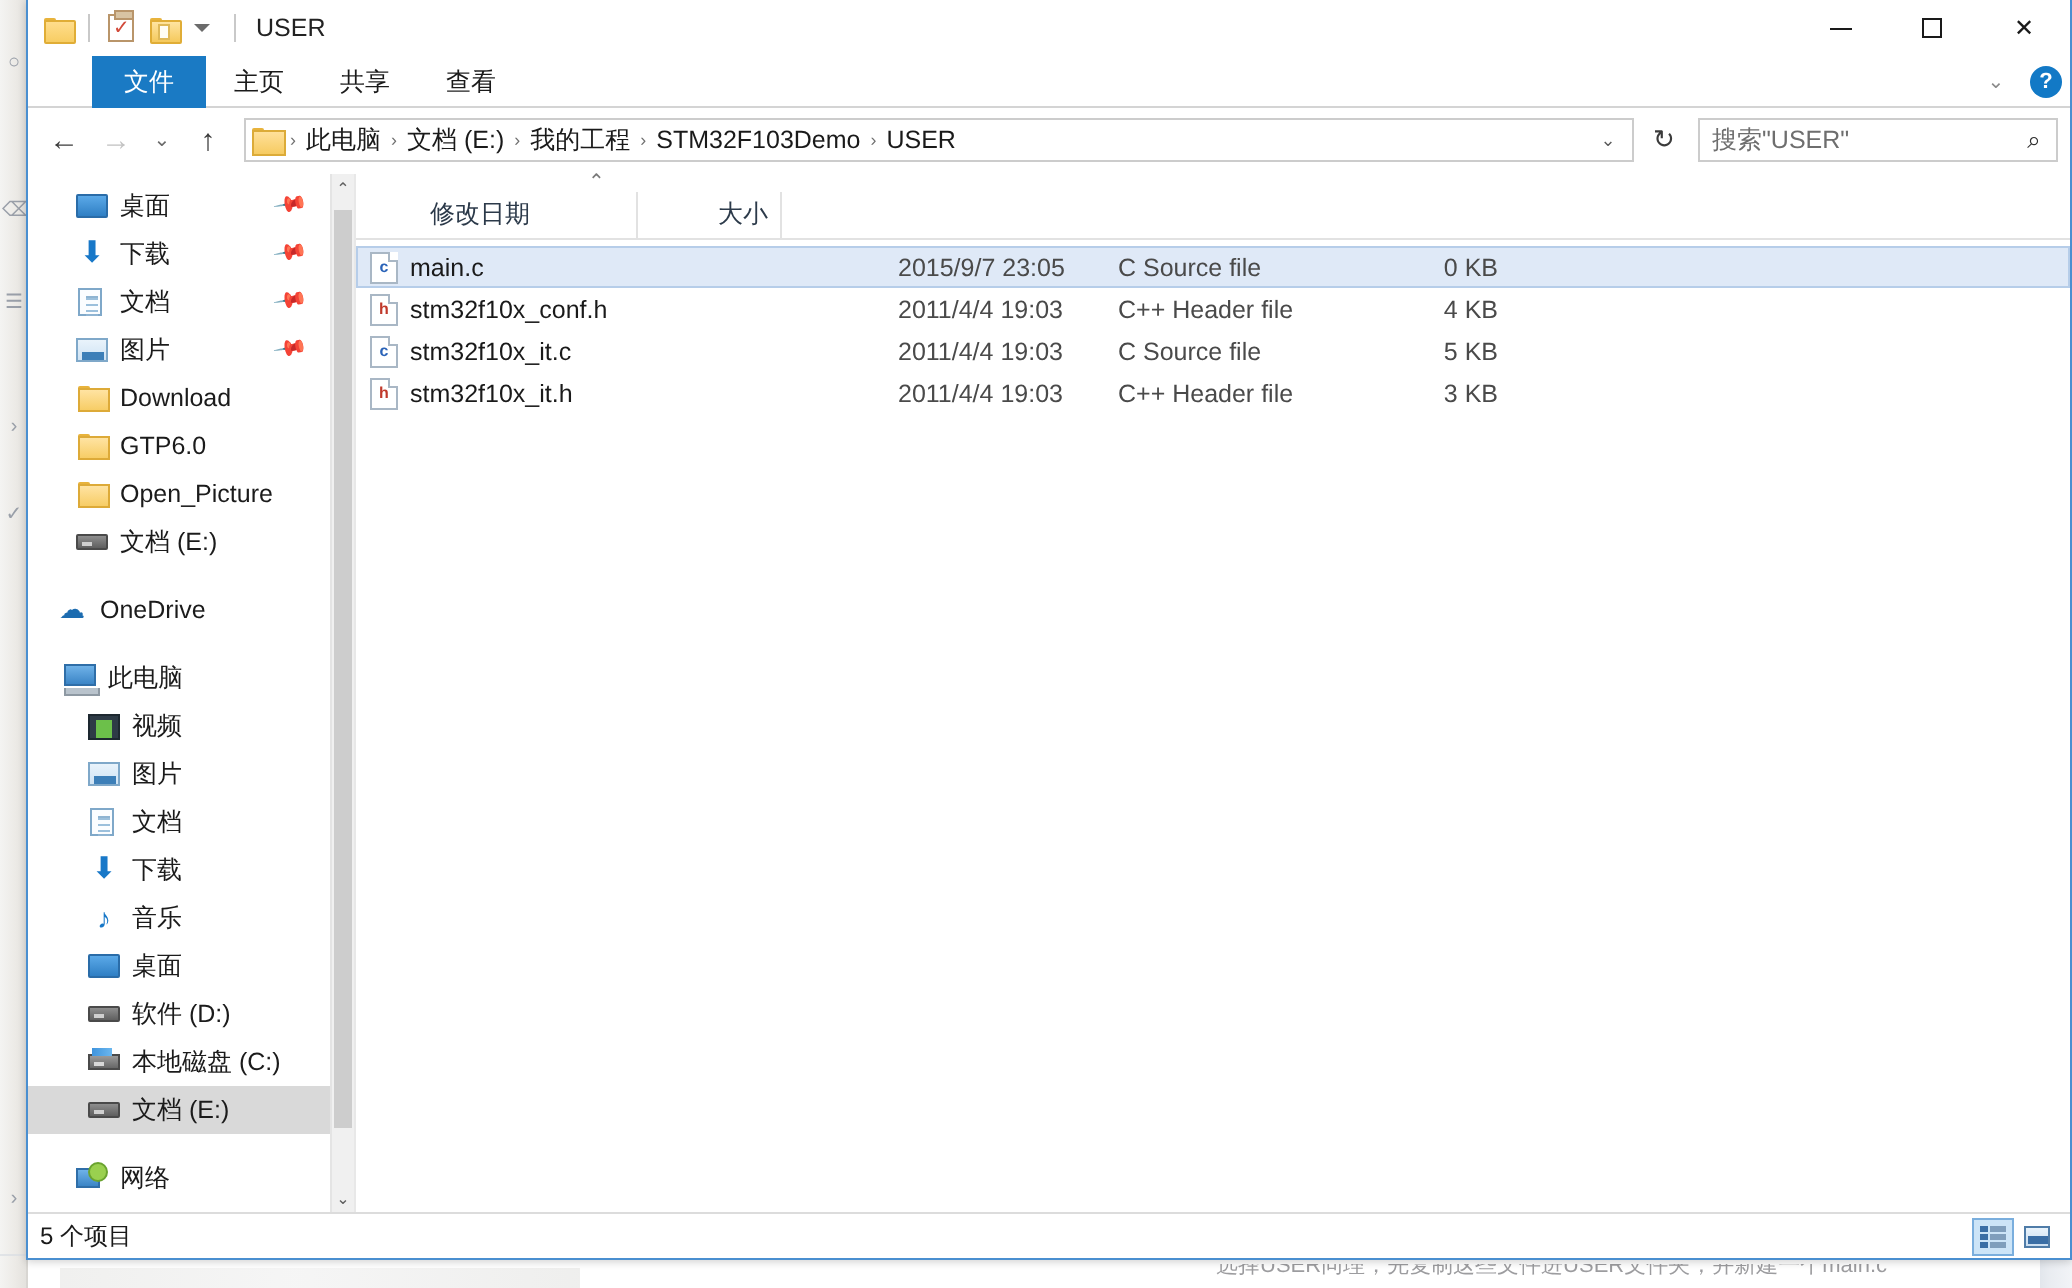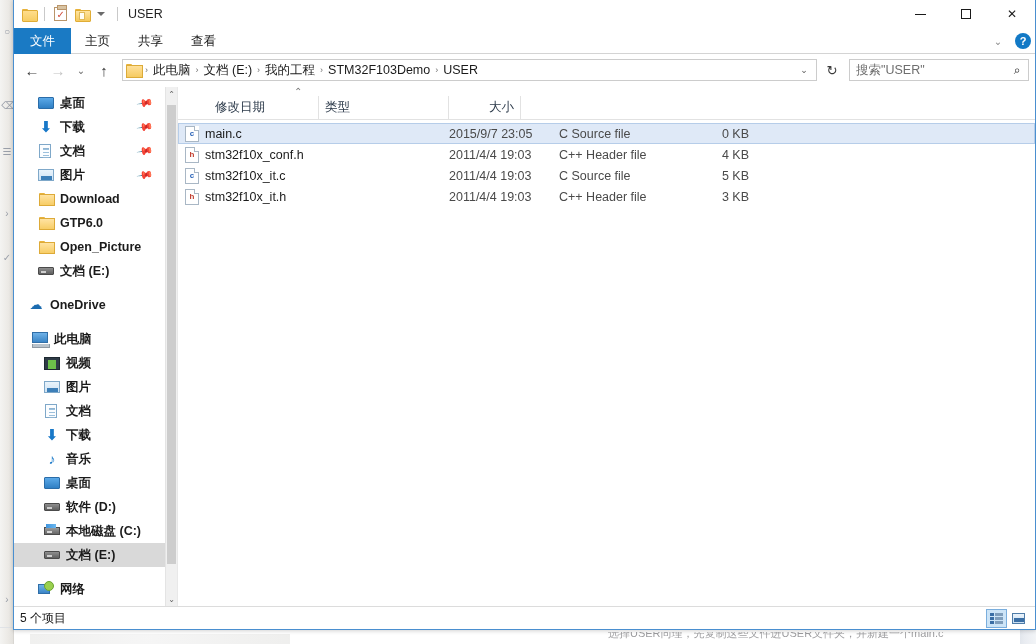--- a/index.html
+++ b/index.html
@@ -212,20 +212,21 @@
 
   
   #ribbon-bar {
     height: 26px;
     background: #ffffff;
     border-bottom: 1px solid #d4d4d4;
     display: flex;
     align-items: stretch;
     position: relative;
     flex: 0 0 26px;
+    padding-left: 32px;
   }
   .ribbon-tab {
     padding: 0 14px;
     display: flex; align-items: center;
     font-size: 12.5px;
     color: #1a1a1a;
     height: 26px;
   }
   .ribbon-tab.file-tab {
     background: #1a7ac4;
@@ -377,21 +378,20 @@
     flex: 0 0 163px;
     display: flex;
     position: relative;
     background: #ffffff;
   }
   #nav-pane {
     flex: 1;
     overflow: hidden;
     padding-top: 4px;
     position: relative;
-    font-weight: bold;
   }
   .nav-item {
     height: 24px;
     display: flex;
     align-items: center;
     padding-left: 24px;
     position: relative;
     white-space: nowrap;
   }
   .nav-item.indent2 { padding-left: 30px; }
@@ -968,21 +968,20 @@
     </div>
 
     <div id="file-pane">
 
       <div id="sort-indicator">
         <span class="chev">⌃</span>
       </div>
 
       <div id="column-header">
         <div class="col c-date">修改日期</div>
-        <div class="col c-type">类型</div>
         <div class="col c-size">大小</div>
       </div>
 
       <div id="file-rows">
 
         <div class="file-row selected">
           <div class="cell c-name">
             <span class="file-icon c-file">
               <span class="letter">c</span>
             </span>

